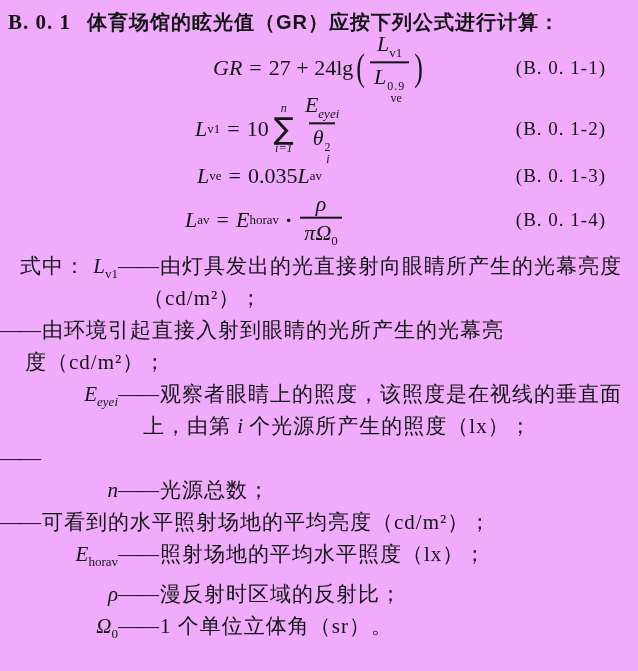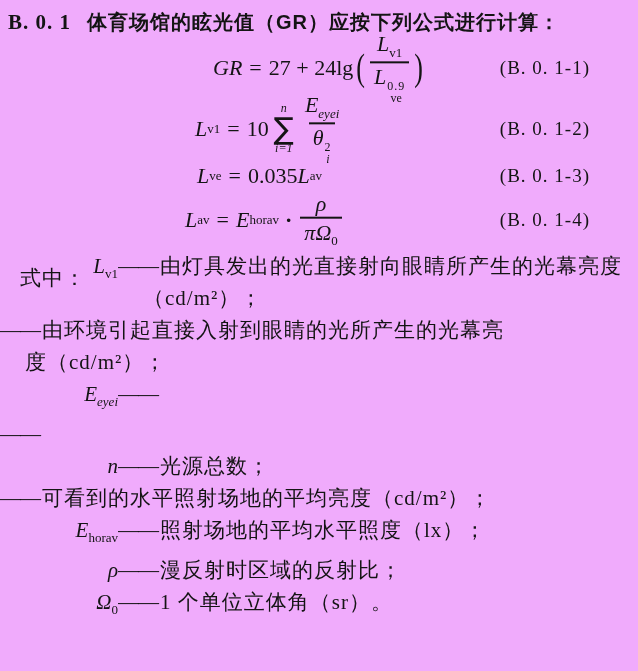--- a/index.html
+++ b/index.html
@@ -12,42 +12,42 @@
   .clause{padding:9px 0 0 8px;font-size:21px;font-weight:bold;white-space:nowrap;}
   .clause .clabel{letter-spacing:1px;margin-right:16px;}
   .clause .ctext{font-family:"Liberation Sans","DejaVu Sans",sans-serif;letter-spacing:1px;font-size:20px;}
   
   .feq{position:relative;}
   .fbody{
     position:absolute;top:50%;transform:translateY(-50%);
     display:flex;align-items:center;font-size:22px;white-space:nowrap;
   }
   .fnum{
-    position:absolute;right:48px;top:50%;transform:translateY(-50%);
+    position:absolute;right:32px;top:50%;transform:translateY(-50%);
     font-size:19px;letter-spacing:1px;
   }
   .var{font-style:italic;}
   .op{margin:0 7px;}
   .fbody sub{font-size:13px;font-style:normal;letter-spacing:0;}
   .frac{display:inline-flex;flex-direction:column;align-items:center;text-align:center;margin:0 2px;line-height:1.15;}
   .frac .den{border-top:2px solid #141414;}
   .frac .num,.frac .den{padding:1px 4px;}
   .ss{display:inline-flex;flex-direction:column;align-items:center;font-size:12px;line-height:12px;vertical-align:-6px;margin-left:1px;}
   .ss .ssup{letter-spacing:1px;}
   .ss .ssub{font-style:normal;}
   .paren{display:inline-block;font-size:26px;transform:scaleY(1.45);margin:0 3px;font-weight:400;}
   .sum{display:inline-flex;flex-direction:column;align-items:center;line-height:1;margin:0 5px;}
   .sum .lim{font-size:12px;font-style:italic;line-height:1.1;}
   .sum .sig{font-size:30px;line-height:0.9;font-family:"DejaVu Sans",sans-serif;}
   .dot{margin:0 6px;font-weight:bold;}
   
   .wlist{margin-top:4px;font-size:21px;line-height:32px;}
   .w-row{display:flex;align-items:flex-start;}
   .w-left{flex:none;width:118px;display:flex;justify-content:flex-end;position:relative;white-space:nowrap;}
-  .w-label{position:absolute;left:20px;top:12px;letter-spacing:1px;}
+  .w-label{position:absolute;left:20px;top:0;letter-spacing:1px;}
   .w-term{font-style:italic;}
   .w-term sub{font-size:13px;font-style:normal;}
   .w-dash{flex:none;width:42px;letter-spacing:-1px;overflow:hidden;}
   .w-desc{width:486px;margin-left:-17px;text-indent:17px;letter-spacing:1px;}
   .w-desc .dvar{font-style:italic;letter-spacing:0;}
 </style>
 </head>
 <body>
 
 <div class="page">
@@ -138,20 +138,21 @@
     <div class="w-row">
       <span class="w-dash">——</span>
       <span class="w-desc"><span>由环境引起直接入射到眼睛的光所产生的光幕亮度（cd/m²）；</span></span>
     </div>
 
     <div class="w-row">
       <span class="w-left">
           <span class="w-term"><span>E</span><sub style="font-style:italic">eyei</sub></span>
         </span>
       <span class="w-dash">——</span>
+      <span class="w-desc"><span>观察者眼睛上的照度，该照度是在视线的垂直面上，由第 </span><span class="dvar">i</span><span> 个光源所产生的照度（lx）；</span></span>
     </div>
 
     <div class="w-row">
       <span class="w-dash">——</span>
     </div>
 
     <div class="w-row">
       <span class="w-left">
           <span class="w-term"><span>n</span></span>
         </span>

